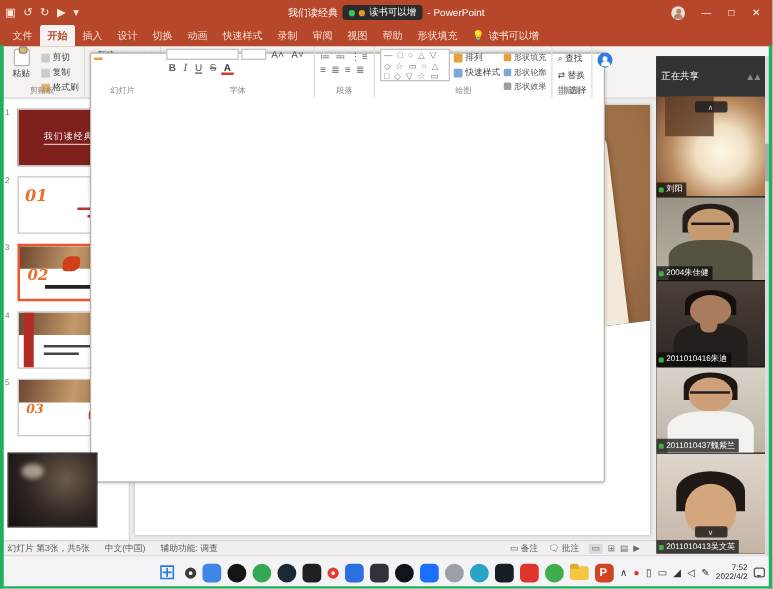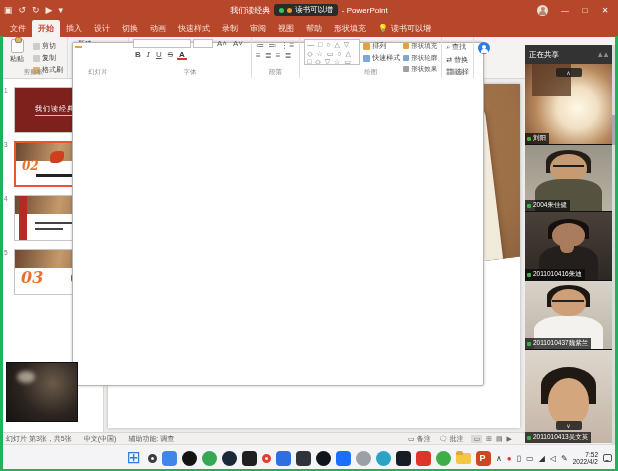--- a/index.html
+++ b/index.html
@@ -84,21 +84,21 @@
   .tbook{position:absolute;left:0;top:0;right:0;height:42%;background:linear-gradient(100deg,#6d4730,#c49a6b 55%,#8a5f41);}
   .tnum-big{position:absolute;color:#e8702a;font-weight:bold;font-style:italic;font-family:"DejaVu Serif",serif;}
   .t2 .tnum-big{left:5px;top:8px;font-size:13px;}
   .t2 .redseal{position:absolute;right:6px;top:8px;width:10px;height:10px;background:#b3362a;}
   .t2 .redline{position:absolute;right:5px;background:#b3362a;height:2px;width:28px;}
   .t3 .tnum-big{left:6px;top:16px;font-size:12px;}
   .t3 .darkline{position:absolute;left:20px;top:31px;width:46px;height:3px;background:#222;}
   .t3 .leafblob{position:absolute;left:34px;top:8px;width:14px;height:12px;background:#cf3f1d;border-radius:50% 20% 50% 20%;}
   .t4 .ribbonv{position:absolute;left:4px;top:0;bottom:0;width:8px;background:#b32b25;}
   .t4 .tline{position:absolute;left:20px;height:2px;background:#444;width:40px;}
-  .t5 .tnum-big{left:6px;top:18px;font-size:16px;text-align:right;}
+  .t5 .tnum-big{left:6px;top:18px;font-size:10px;text-align:right;}
   .t5 .leafblob{position:absolute;right:12px;top:22px;width:12px;height:10px;background:#cf3f1d;border-radius:50% 20% 50% 20%;}
 
   .float-video{position:absolute;left:6px;top:283px;width:72px;height:60px;z-index:30;
                background:radial-gradient(circle at 65% 35%,#6a5a4a 0%,#2c2420 55%,#161210 100%);
                border:1px solid #111;}
   .float-video::before{content:"";position:absolute;left:10px;top:8px;width:18px;height:12px;background:rgba(255,246,220,.55);border-radius:50%;filter:blur(2px);}
 
   
   .canvas{flex:1;position:relative;}
   .slide{position:absolute;left:4px;top:5px;width:412px;height:344px;background:#fff;
@@ -121,21 +121,21 @@
   .slide-body .l3{margin-left:34px;}
   .slide-num{position:absolute;left:38px;top:142px;font-family:"DejaVu Serif",serif;
              font-style:italic;font-weight:bold;font-size:58px;color:#e8702a;transform:rotate(-6deg);
              text-shadow:1px 1px 0 rgba(180,80,20,.35);}
   .slide-title{position:absolute;left:108px;top:204px;font-family:"DejaVu Serif",serif;
                font-weight:bold;font-size:29px;letter-spacing:3px;color:#101010;white-space:nowrap;}
 
   
   .meeting{position:absolute;left:525px;top:45px;width:87px;height:398px;background:#111;z-index:40;
            display:flex;flex-direction:column;}
-  .mhead{height:19px;background:#333;color:#fff;font-size:7.5px;display:flex;align-items:center;
+  .mhead{height:32px;background:#333;color:#fff;font-size:7.5px;display:flex;align-items:center;
          padding:0 4px;gap:2px;flex:0 0 auto;}
   .mlogo{margin-left:auto;color:#8a8a8a;font-size:8px;letter-spacing:-2px;}
   .tiles{flex:1;display:flex;flex-direction:column;gap:1px;overflow:hidden;position:relative;}
   .tile{position:relative;overflow:hidden;}
   .tile .label{position:absolute;left:0;bottom:0;max-width:100%;background:rgba(10,10,10,.72);color:#fff;
                font-size:6.5px;padding:1px 3px 1px 2px;display:flex;align-items:center;gap:2px;white-space:nowrap;}
   .chip{width:4px;height:4px;border-radius:1px;background:#3fae49;flex:0 0 auto;}
   .collapse-pill{position:absolute;left:50%;transform:translateX(-50%);top:4px;width:26px;height:9px;
                  background:rgba(30,30,30,.85);color:#ddd;font-size:6px;display:flex;align-items:center;
                  justify-content:center;border-radius:2px;z-index:5;}
@@ -355,20 +355,29 @@
   <div class="workarea">
 
     <div class="thumbs">
       <div class="thumbwrap">
         <span class="tnum">1</span>
         <div class="thumb t1">
           <span class="t1text">我们读经典</span>
         </div>
       </div>
       <div class="thumbwrap">
+        <span class="tnum">2</span>
+        <div class="thumb t2">
+          <span class="tnum-big">01</span>
+          <span class="redseal"></span>
+          <span class="redline" style="top:24px;"></span>
+          <span class="redline" style="top:30px;width:20px;"></span>
+        </div>
+      </div>
+      <div class="thumbwrap">
         <span class="tnum">3</span>
         <div class="thumb t3 selected">
           <span class="tbook"></span>
           <span class="leafblob"></span>
           <span class="tnum-big">02</span>
           <span class="darkline"></span>
         </div>
       </div>
       <div class="thumbwrap">
         <span class="tnum">4</span>

